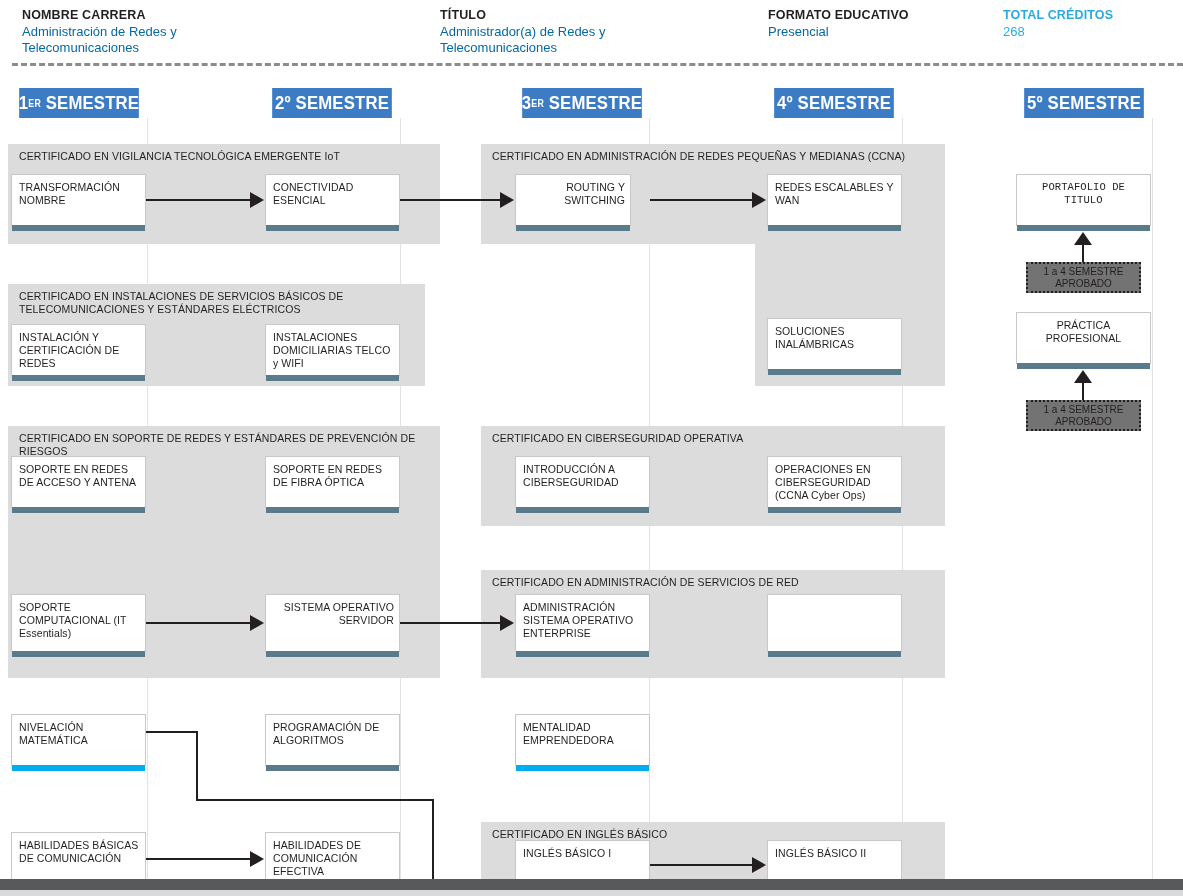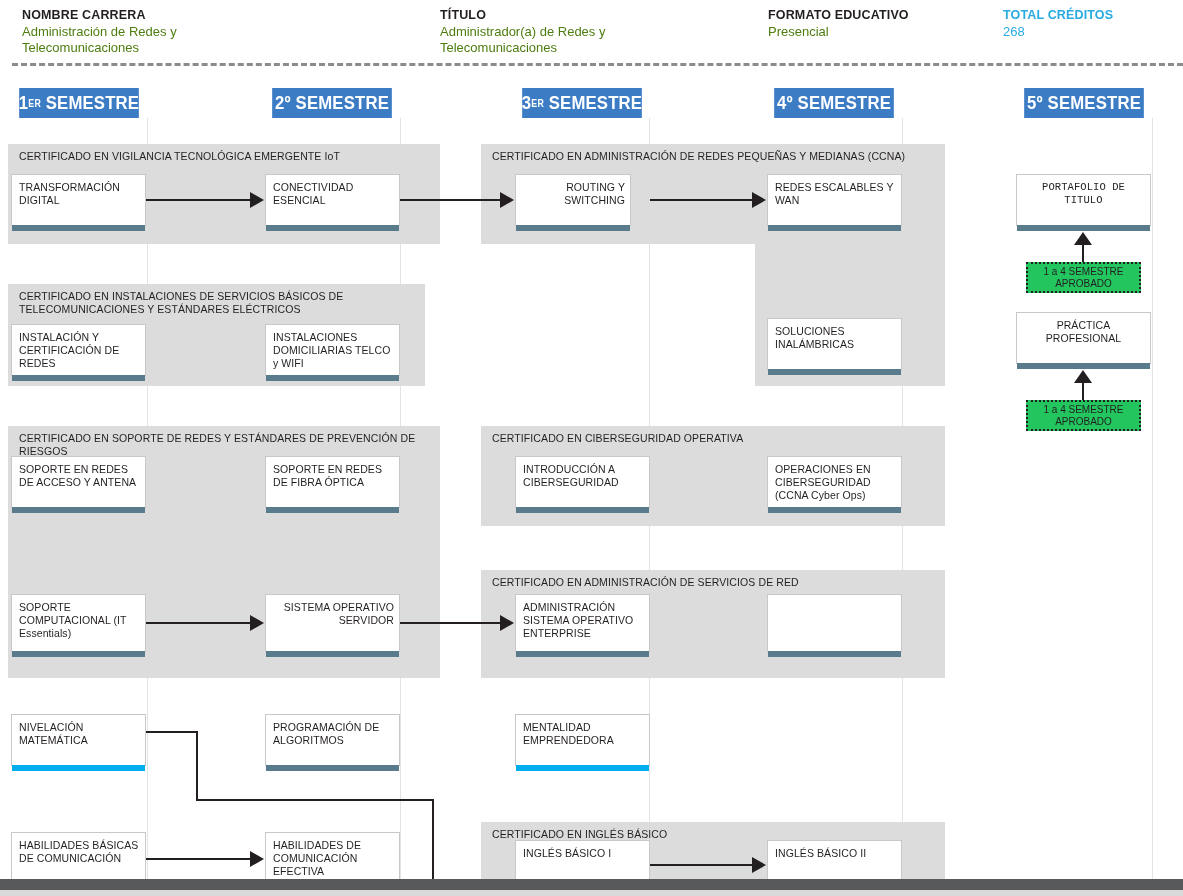--- a/index.html
+++ b/index.html
@@ -13,21 +13,21 @@
   }
   #canvas{position:absolute;left:0;top:0;width:1183px;height:896px;}
 
   
   .hdr-col{position:absolute;top:8px;}
   .hdr-label{
     font-size:12.5px;font-weight:bold;letter-spacing:.15px;
     color:#231f20;line-height:15px;text-transform:uppercase;
   }
   .hdr-value{
-    font-size:13px;font-weight:normal;color:#4d7c0f;line-height:16px;
+    font-size:13px;font-weight:normal;color:#0369a1;line-height:16px;
     margin-top:1px;
   }
   .hdr-label.accent{color:#29abe2;}
   .hdr-value.accent{color:#29abe2;}
 
   .dashed-rule{
     position:absolute;left:12px;top:63px;width:1171px;height:0;
     border-top:3px dashed #8c8c8c;
   }
 
@@ -64,21 +64,21 @@
     position:absolute;left:7px;top:6px;right:5px;
     font-size:10.5px;line-height:13px;color:#231f20;letter-spacing:.08px;
   }
   .box .bar{
     position:absolute;left:0;right:0;bottom:-6px;height:6px;background:#5a7b8c;
   }
   .box.cyan .bar{background:#00aeef;}
 
   
   .note{
-    position:absolute;border:2px dotted #231f20;background:#22c55e;
+    position:absolute;border:2px dotted #231f20;background:#737373;
     z-index:5;box-sizing:border-box;
     display:flex;align-items:center;justify-content:center;text-align:center;
   }
   .note span{font-size:10px;line-height:12px;color:#231f20;}
 
   
   .hline{position:absolute;height:2px;background:#231f20;z-index:6;}
   .vline{position:absolute;width:2px;background:#231f20;z-index:6;}
   .arrow-r{
     position:absolute;width:0;height:0;z-index:7;
@@ -135,21 +135,21 @@
   <div class="colline" style="left:1152px;top:118px;height:762px;"></div>
 
   <div class="cert" style="left:8px;top:144px;width:432px;height:100px;">
     <div class="cert-label">CERTIFICADO EN VIGILANCIA TECNOLÓGICA EMERGENTE IoT</div>
   </div>
   <div class="cert" style="left:481px;top:144px;width:464px;height:100px;">
     <div class="cert-label">CERTIFICADO EN ADMINISTRACIÓN DE REDES PEQUEÑAS Y MEDIANAS (CCNA)</div>
   </div>
 
   <div class="box" style="left:11px;top:174px;width:135px;height:52px;">
-    <div class="t">TRANSFORMACIÓN DIGITAL</div>
+    <div class="t">TRANSFORMACIÓN NOMBRE</div>
     <div class="bar"></div>
   </div>
   <div class="box" style="left:265px;top:174px;width:135px;height:52px;">
     <div class="t">CONECTIVIDAD ESENCIAL</div>
     <div class="bar"></div>
   </div>
   <div class="box" style="left:515px;top:174px;width:116px;height:52px;text-align:right;">
     <div class="t">ROUTING Y SWITCHING</div>
     <div class="bar"></div>
   </div>

